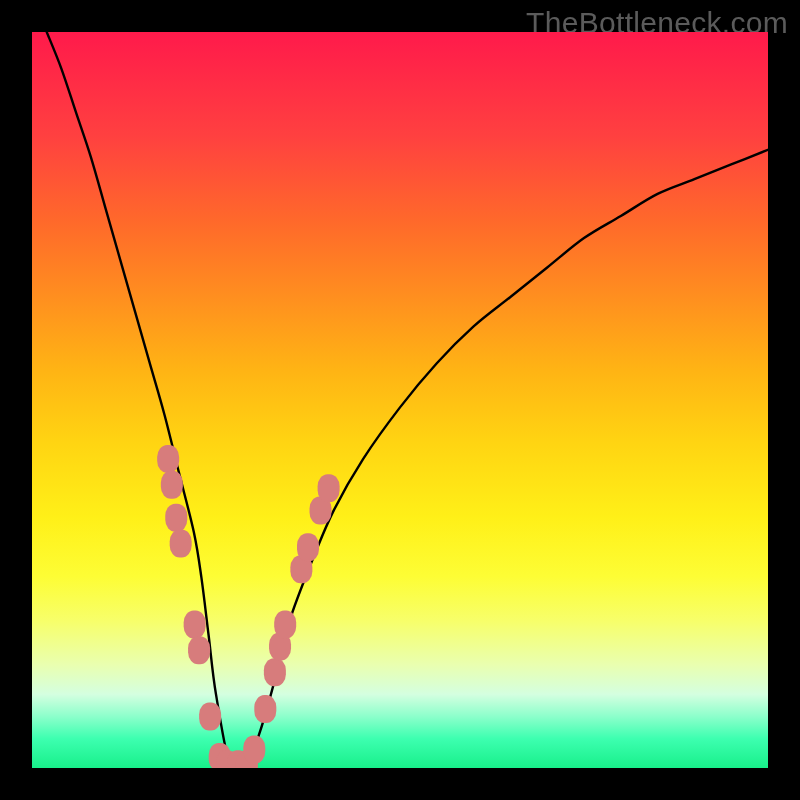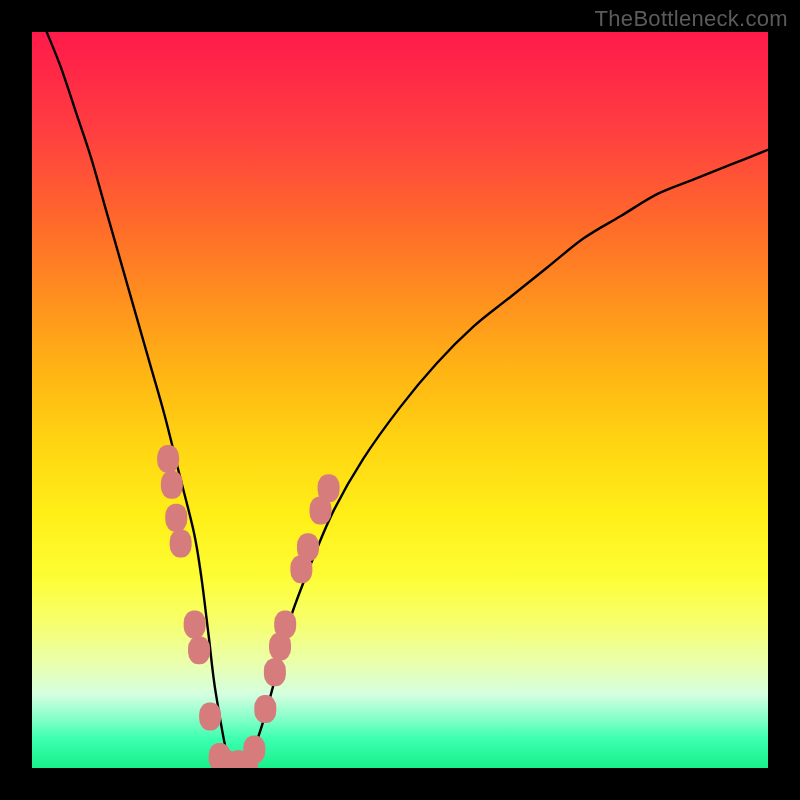--- a/index.html
+++ b/index.html
@@ -50,21 +50,21 @@
     position: absolute;
     inset: 0;
     width: 736px;
     height: 736px;
   }
   .attribution {
     position: absolute;
     top: 6px;
     right: 12px;
     color: #5b5b5b;
-    font-size: 22px;
+    font-size: 30px;
     font-weight: 500;
     letter-spacing: 0.3px;
     user-select: none;
   }
 </style>
 </head>
 <body>
 
 <div class="frame">
   <div class="attribution">TheBottleneck.com</div>

